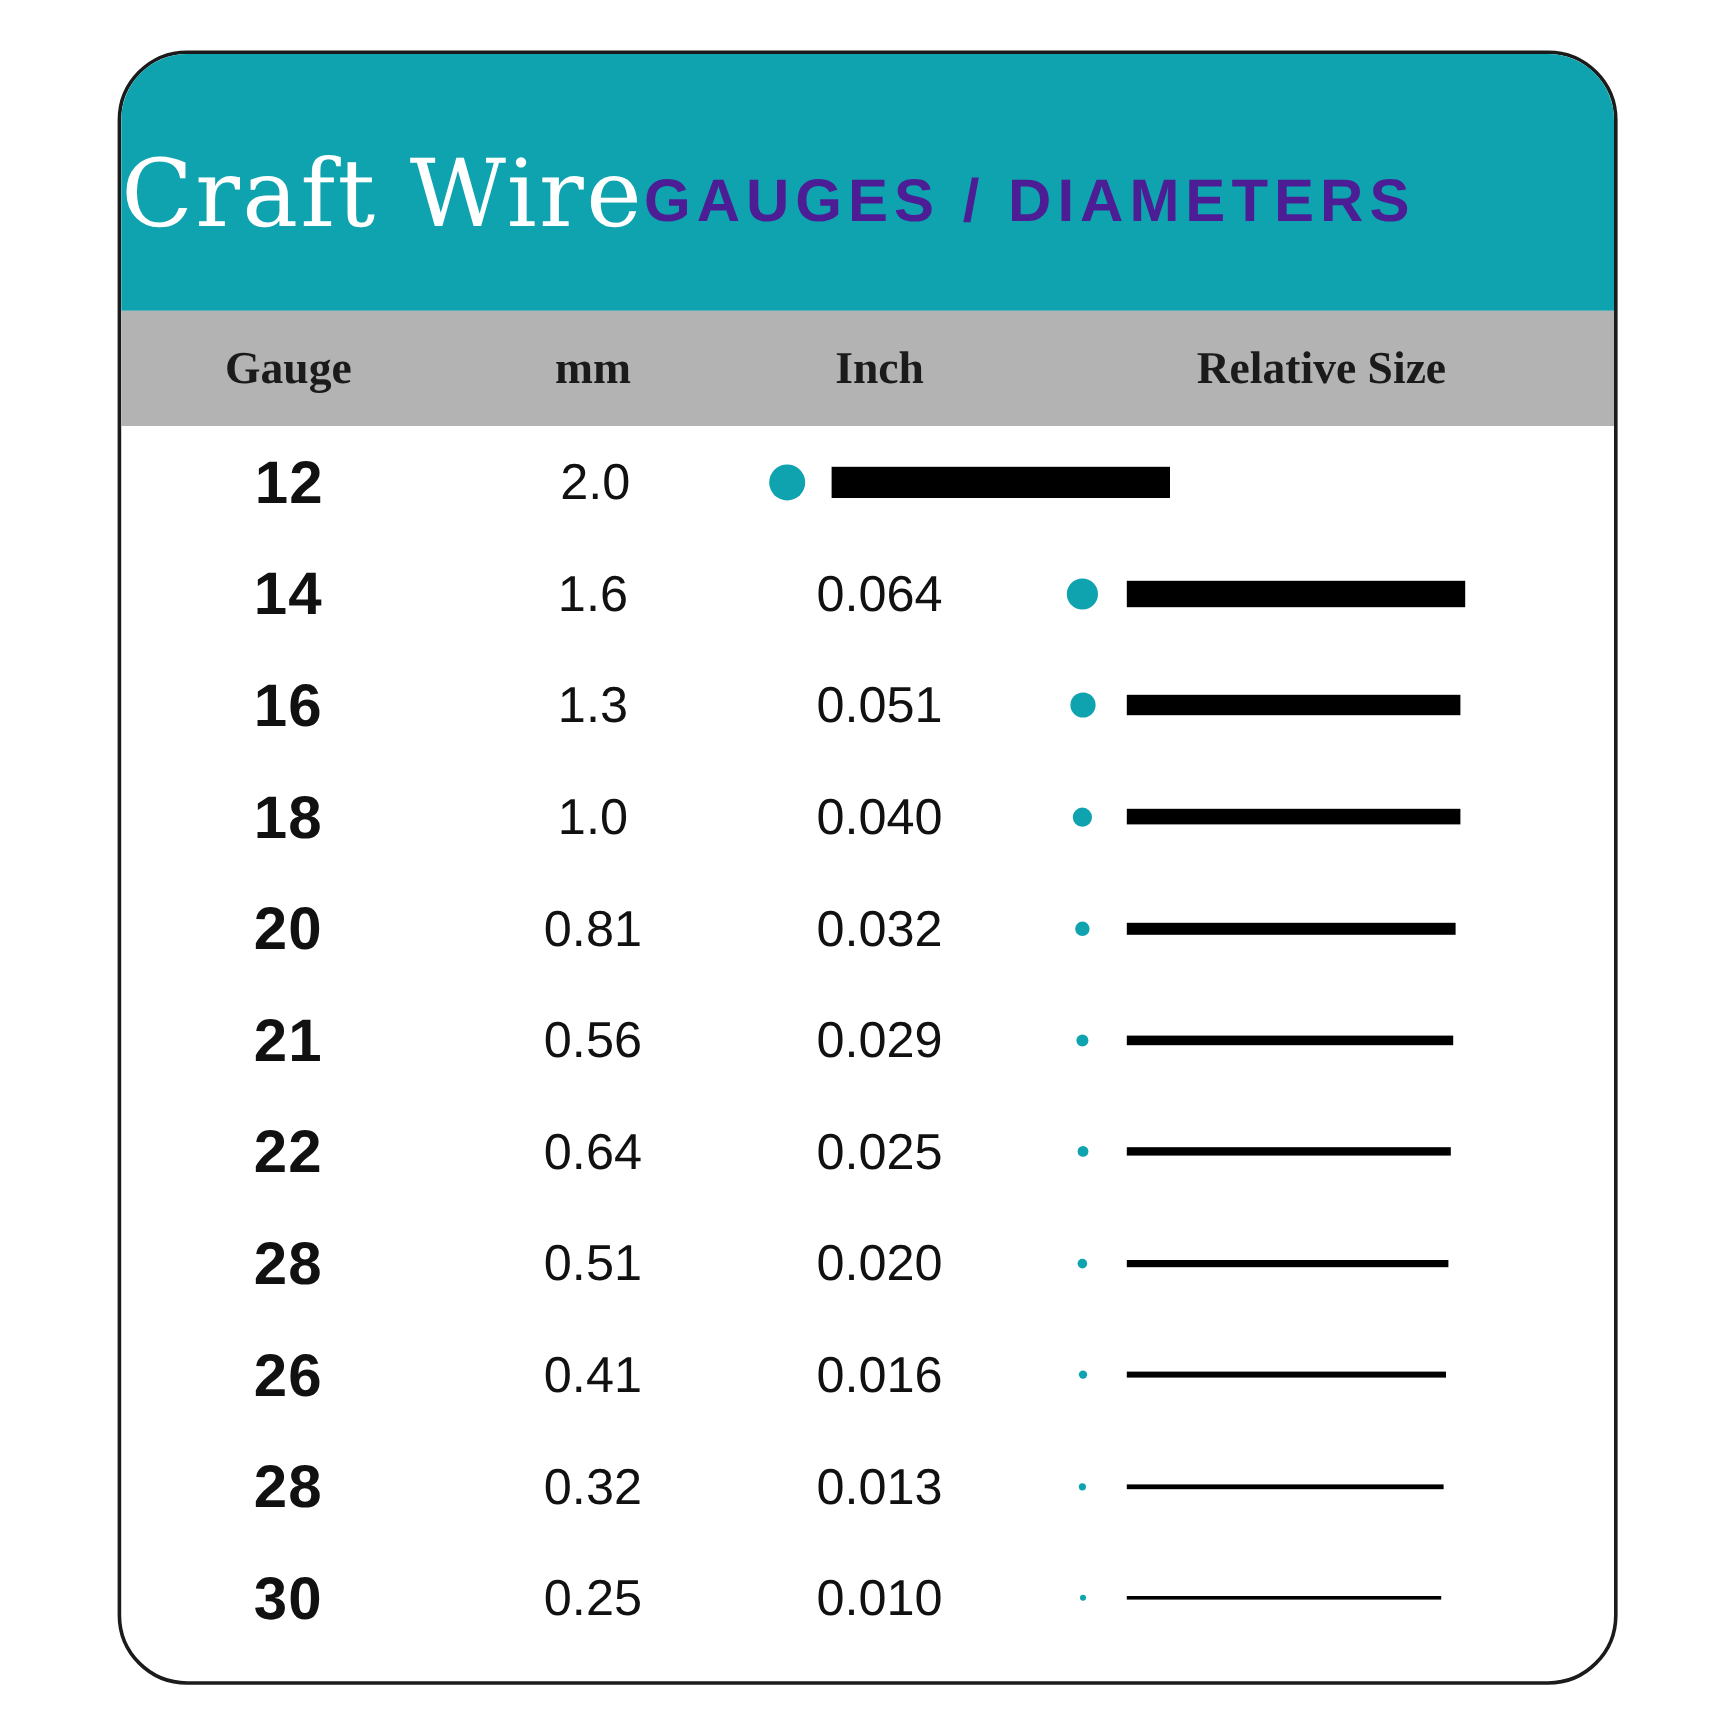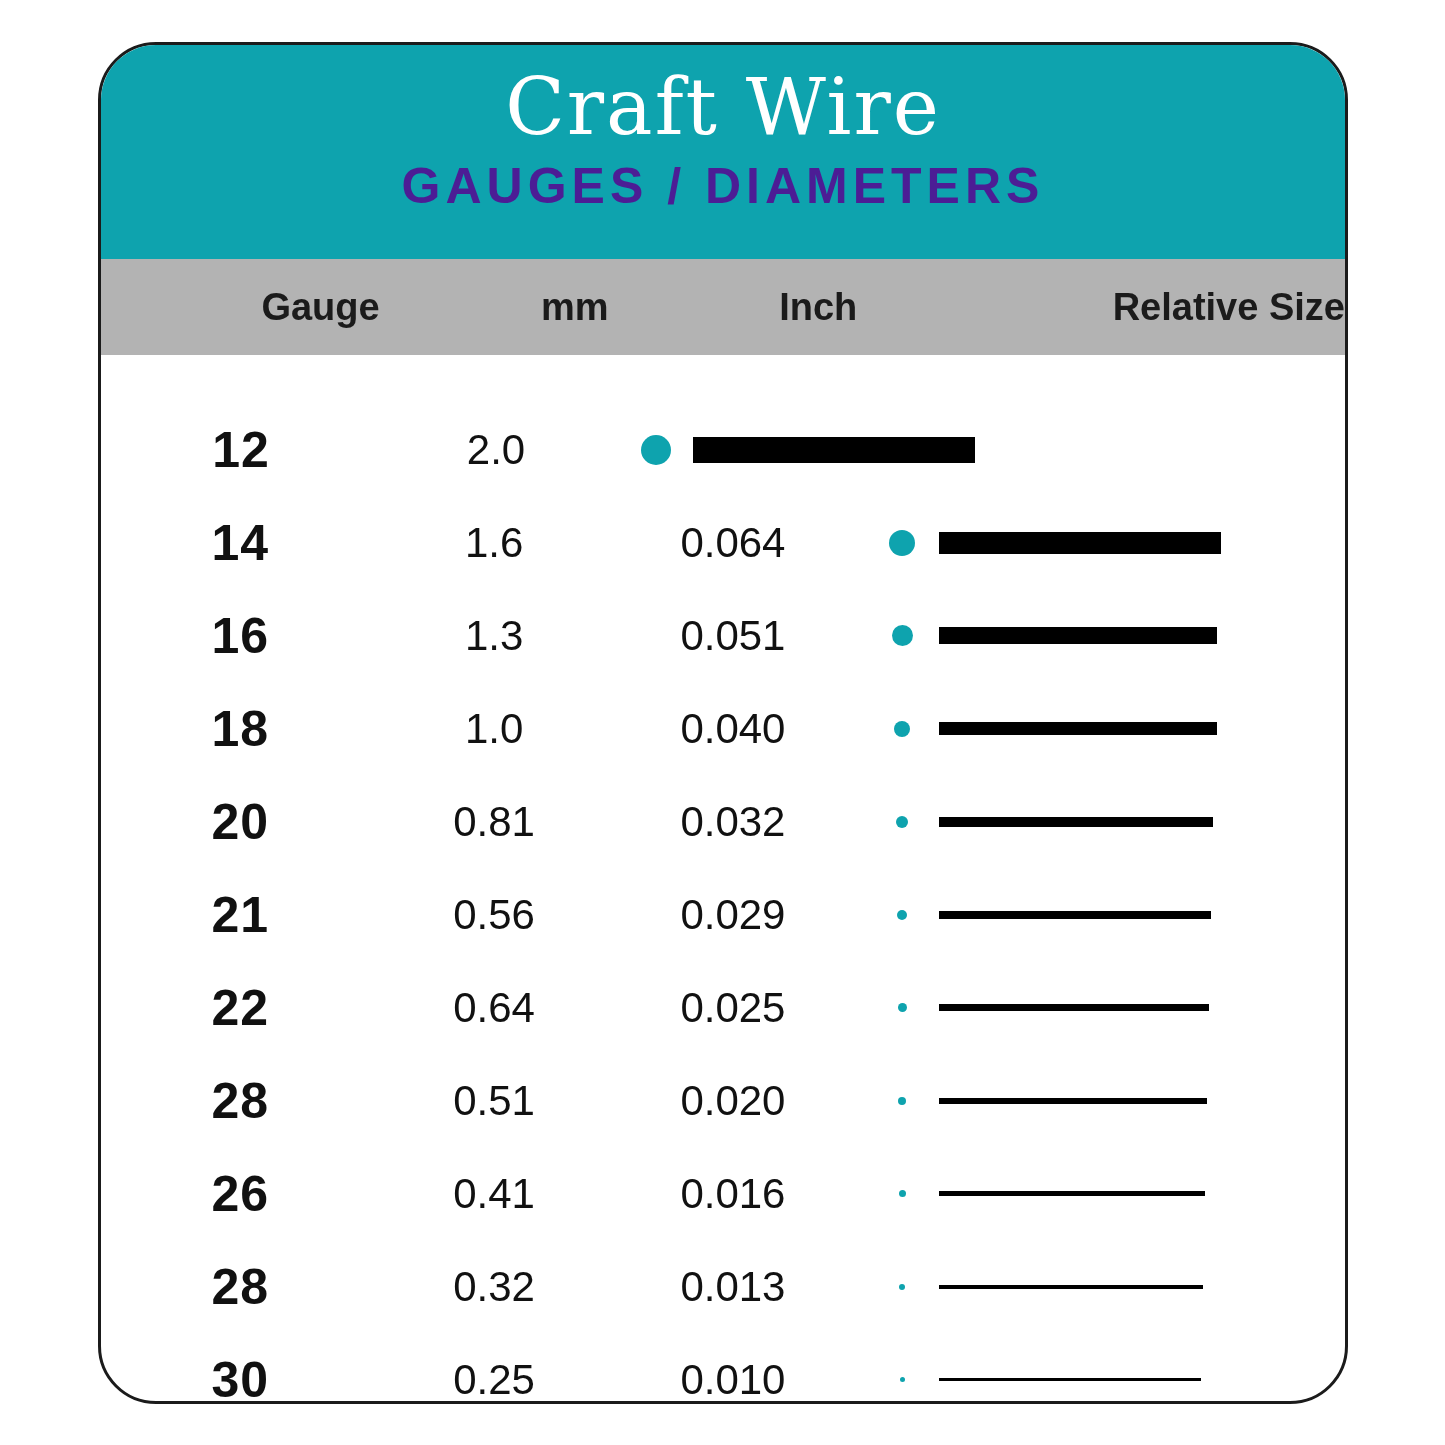--- a/index.html
+++ b/index.html
@@ -22,21 +22,21 @@
     border-radius: 58px;
     overflow: hidden;
     box-sizing: border-box;
   }
 
   .header {
     background: #0ea3ae;
     height: 214px;
     width: 100%;
     display: flex;
-    flex-direction: column;
+    flex-direction: row;
     align-items: center;
     justify-content: flex-start;
     padding-top: 22px;
     box-sizing: border-box;
   }
 
   .title {
     color: #ffffff;
     font-family: "DejaVu Serif", serif;
     font-size: 78px;
@@ -62,32 +62,31 @@
     display: flex;
     align-items: center;
     width: 100%;
     box-sizing: border-box;
   }
 
   .col-head {
     font-size: 38px;
     font-weight: 700;
     color: #1b1b1b;
-    text-align: right;
-    font-family: Liberation Sans, sans-serif;
+    text-align: center;
+    font-family: Liberation Serif, serif;
   }
 
   .c-gauge { width: 280px; }
   .c-mm    { width: 230px; }
   .c-inch  { width: 250px; }
   .c-rel   { width: 490px; }
 
   .rows {
     width: 100%;
-    margin-top: 48px;
   }
 
   .row {
     display: flex;
     align-items: center;
     height: 93px;
     width: 100%;
     box-sizing: border-box;
   }
 

